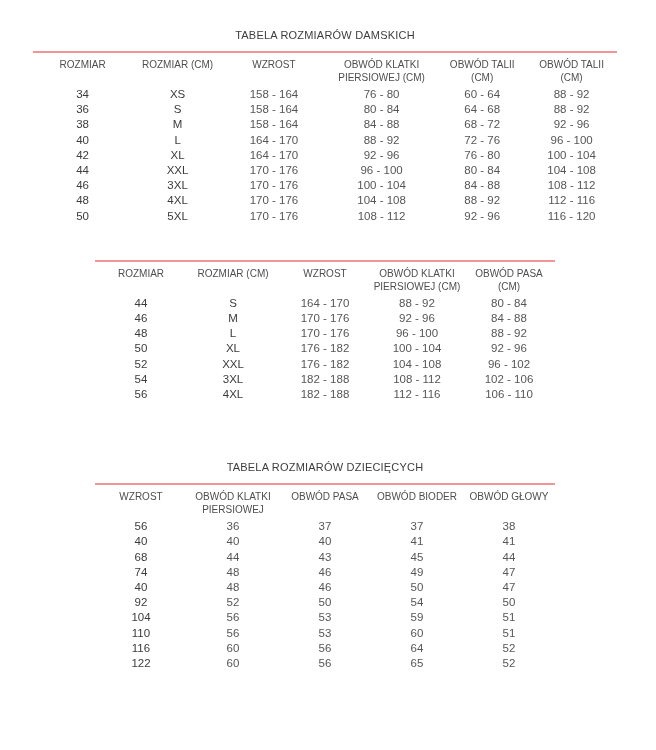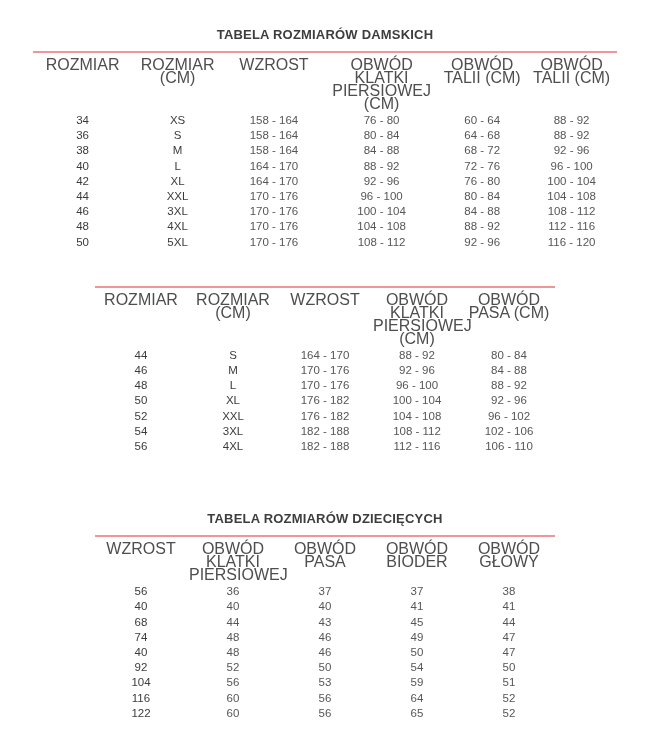--- a/index.html
+++ b/index.html
@@ -15,39 +15,39 @@
     -webkit-font-smoothing: antialiased;
   }
   .chart-section { }
   .chart-0 { width: 584px; margin: 28px 0 0 33px; }
   .chart-1 { width: 460px; margin: 36px 0 0 95px; }
   .chart-2 { width: 460px; margin: 58px 0 0 95px; }
 
   .tbl-title {
     margin: 0;
     text-align: center;
-    font-size: 13px;
-    font-weight: 700;
+    font-size: 11px;
+    font-weight: 400;
     color: #3d3d3d;
     letter-spacing: 0.2px;
     line-height: 14px;
   }
   .accent-line {
     height: 2px;
     margin-top: 9px;
     background: var(--accent, #f09599);
   }
   table {
     width: 100%;
     border-collapse: collapse;
     table-layout: fixed;
     margin-top: 3px;
   }
   th {
-    font-size: 16px;
+    font-size: 10px;
     font-weight: 400;
     color: #4e4e4e;
     line-height: 13px;
     padding: 2px 2px 3px 2px;
     vertical-align: top;
     text-align: center;
   }
   td {
     font-size: 11.5px;
     color: #565656;
@@ -289,20 +289,27 @@
             <td>50</td>
           </tr>
           <tr>
             <td class="b">104</td>
             <td>56</td>
             <td>53</td>
             <td>59</td>
             <td>51</td>
           </tr>
           <tr>
+            <td class="b">110</td>
+            <td>56</td>
+            <td>53</td>
+            <td>60</td>
+            <td>51</td>
+          </tr>
+          <tr>
             <td class="b">116</td>
             <td>60</td>
             <td>56</td>
             <td>64</td>
             <td>52</td>
           </tr>
           <tr>
             <td class="b">122</td>
             <td>60</td>
             <td>56</td>

